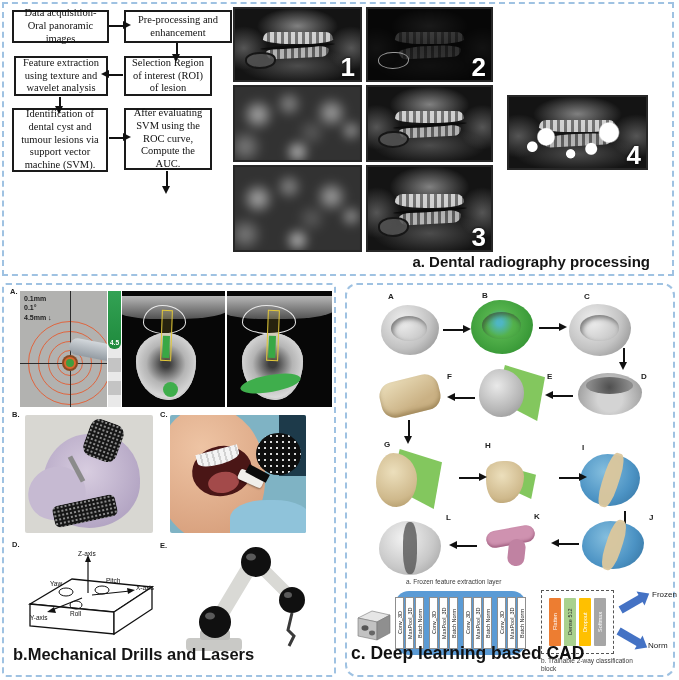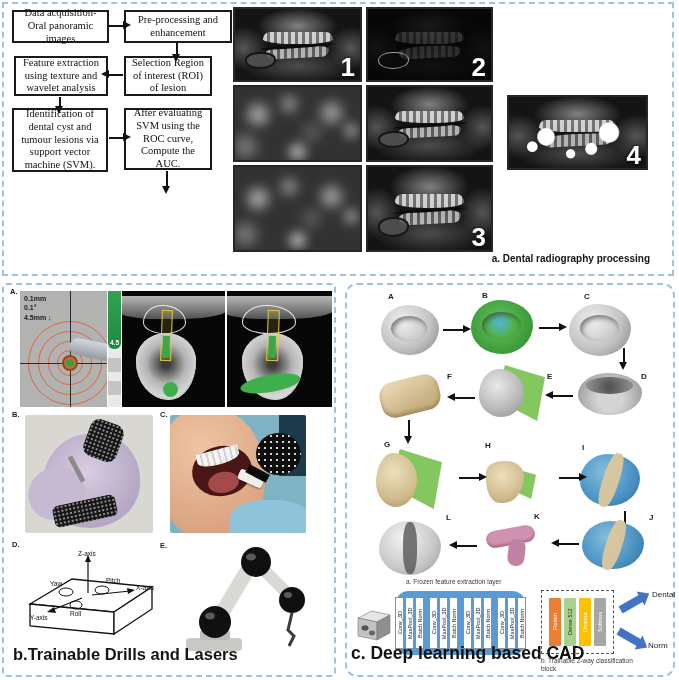--- a/index.html
+++ b/index.html
@@ -58,21 +58,21 @@
       radial-gradient(circle 19px at 50% 82%, #c2c2c2, transparent 70%),
       radial-gradient(circle 26px at 13% 76%, #828282, transparent 70%),
       radial-gradient(circle 22px at 60% 60%, #5d5d5d, transparent 70%),
       #323232; }
   .patches { position:absolute; inset:0; background:
       radial-gradient(circle 13px at 27% 56%, #fff 62%, transparent 72%),
       radial-gradient(circle 15px at 73% 50%, #fff 62%, transparent 72%),
       radial-gradient(circle 8px at 17% 70%, #fff 60%, transparent 72%),
       radial-gradient(circle 9px at 60% 73%, #fff 60%, transparent 72%),
       radial-gradient(circle 7px at 45% 80%, #fff 60%, transparent 72%); }
-  .cap-a { position:absolute; right:22px; top:249px; font-size:10px; font-weight:bold; color:#141414; }
+  .cap-a { position:absolute; right:22px; top:249px; font-size:15px; font-weight:bold; color:#141414; }
 
   
   .blabel { position:absolute; font-size:7.5px; font-weight:bold; color:#222; }
   .imgA { position:absolute; left:16px; top:6px; width:312px; height:116px; }
   .targeting { position:absolute; left:0; top:0; width:87px; height:116px; background:#b2b2b0; overflow:hidden; }
   .ring { position:absolute; border:1.5px solid #e0653e; border-radius:50%; }
   .vline { position:absolute; left:57%; top:0; width:1px; height:100%; background:#2c2c2c; }
   .hline { position:absolute; top:62%; left:0; height:1px; width:100%; background:#2c2c2c; }
   .measure { position:absolute; left:4px; top:3px; font-size:7px; font-weight:bold;
              color:#1c1c1c; line-height:1.35; white-space:pre-line; }
@@ -337,21 +337,21 @@
       <line x1="92" y1="26" x2="120" y2="54" stroke="#d9d9d5" stroke-width="12" stroke-linecap="round"></line>
       <circle cx="45" cy="80" r="16" fill="#101010"></circle>
         <ellipse cx="40" cy="74" rx="5" ry="3.5" fill="#5a5a5a"></ellipse>
       <circle cx="86" cy="20" r="15" fill="#101010"></circle>
         <ellipse cx="81" cy="15" rx="5" ry="3.5" fill="#5a5a5a"></ellipse>
       <circle cx="122" cy="58" r="13" fill="#101010"></circle>
         <ellipse cx="118" cy="53" rx="4" ry="3" fill="#5a5a5a"></ellipse>
       <path d="M122 71 L118 88 L124 94 L119 104" fill="none" stroke="#3a3a3a" stroke-width="3"></path>
     </svg>
 
-    <div class="cap-b">b.Trainable Drills and Lasers</div>
+    <div class="cap-b">b.Mechanical Drills and Lasers</div>
   </section>
 
   <section class="panel panel-c">
 
     <span class="tlabel" style="left:41px;top:7px;">A</span>
     <div class="tooth t-gray crease" style="left:34px;top:20px;width:58px;height:50px;"></div>
     <span class="tlabel" style="left:135px;top:6px;">B</span>
     <div class="tooth t-green crease" style="left:124px;top:15px;width:62px;height:54px;"></div>
     <span class="tlabel" style="left:237px;top:7px;">C</span>
     <div class="tooth t-gray crease" style="left:222px;top:19px;width:62px;height:52px;"></div>
@@ -434,21 +434,21 @@
     </div>
 
     <div class="dashedbox" style="left:194px;top:305px;width:73px;height:64px;">
       <div class="clsbar" style="background:#ed7d31;">Flatten</div>
       <div class="clsbar" style="background:#a9d18e;color:#2b2b2b;">Dense 512</div>
       <div class="clsbar" style="background:#ffc000;">Dropout</div>
       <div class="clsbar" style="background:#a6a6a6;">Softmax</div>
     </div>
 
     <div class="barrow" style="left:272px;top:315px;transform:rotate(-30deg);"></div>
-    <span class="outlabel" style="left:305px;top:305px;">Dental</span>
+    <span class="outlabel" style="left:305px;top:305px;">Frozen</span>
     <div class="barrow" style="left:270px;top:348px;transform:rotate(30deg);"></div>
     <span class="outlabel" style="left:301px;top:356px;">Norm</span>
 
     <div class="cap-cls" style="left:194px;top:372px;">b. Trainable 2-way classification block</div>
     <div class="cap-c">c. Deep learning based CAD</div>
   </section>
 
 </div>
 
 </body></html>

